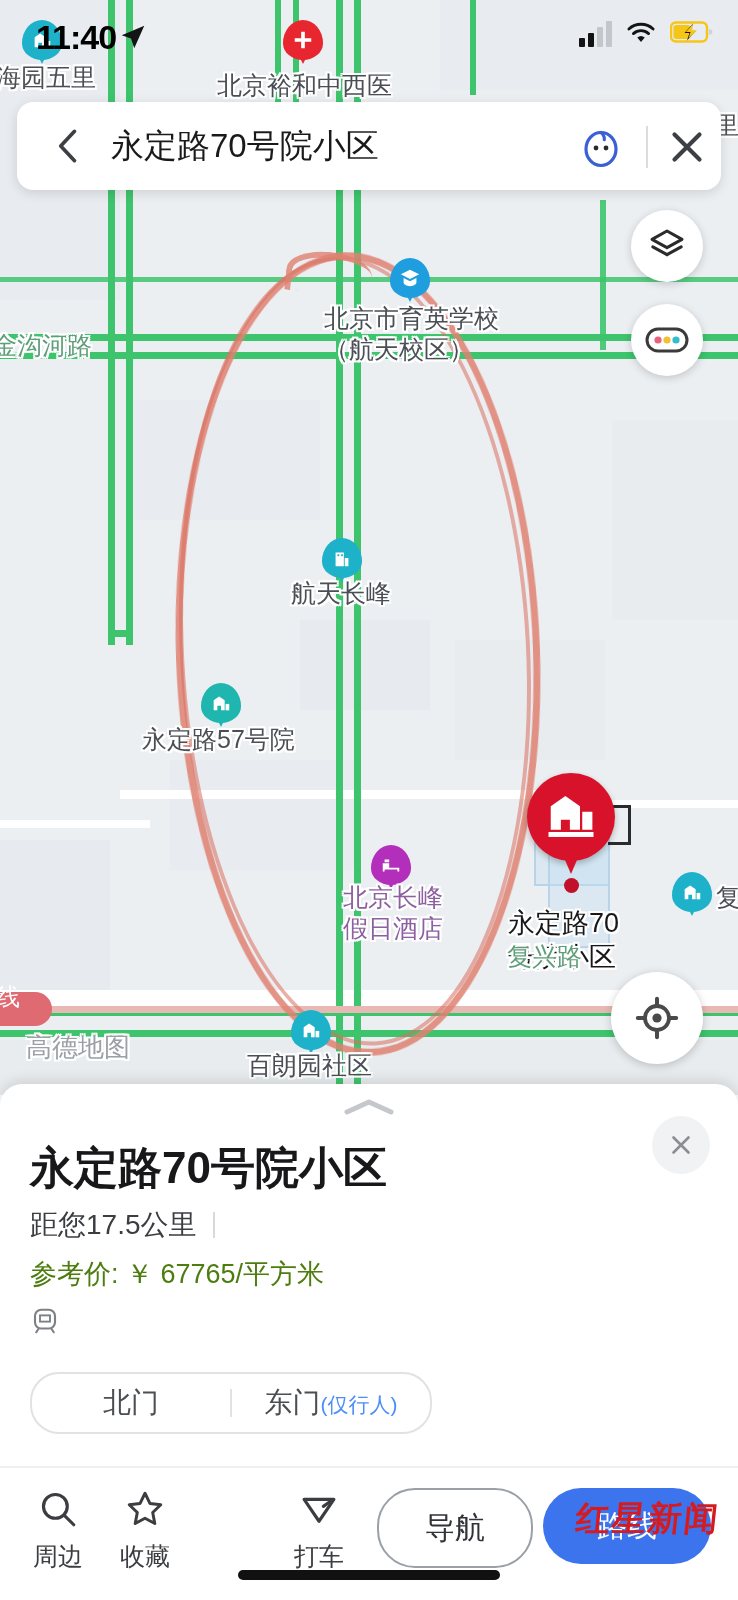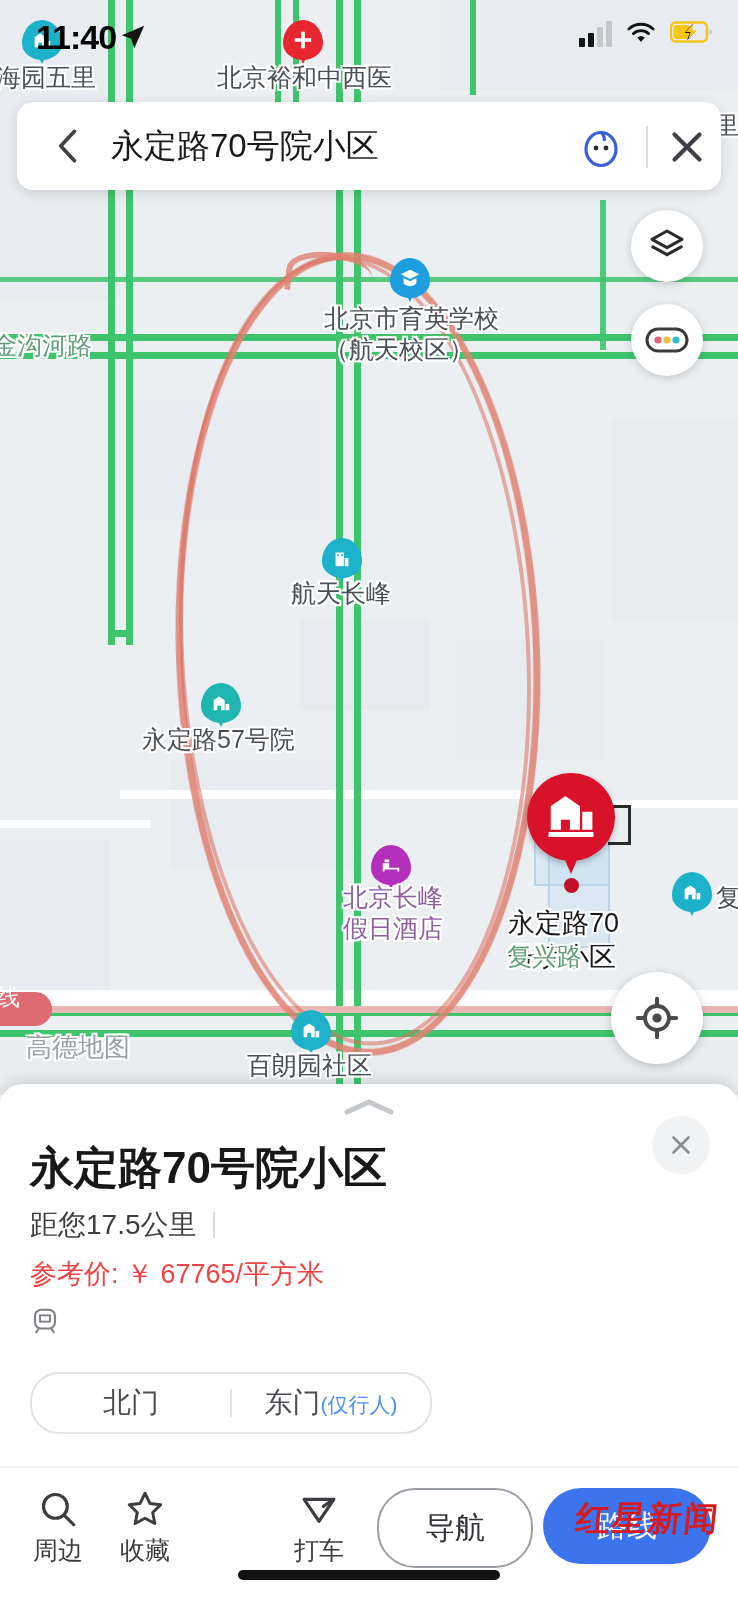--- a/index.html
+++ b/index.html
@@ -79,32 +79,32 @@
 
   
   #sheet{position:absolute;left:0;bottom:0;width:738px;height:516px;background:#fff;
          border-radius:22px 22px 0 0;box-shadow:0 -3px 14px rgba(0,0,0,.12);z-index:50;}
   #handle{position:absolute;left:50%;top:14px;margin-left:-26px;width:52px;height:18px;cursor:pointer;}
   #sheetclose{position:absolute;right:28px;top:32px;width:58px;height:58px;border-radius:50%;
               background:#f1f2f4;cursor:pointer;}
   #title{position:absolute;left:30px;top:55px;font-size:44px;font-weight:bold;color:#18181a;}
   #row2{position:absolute;left:30px;top:122px;font-size:28px;color:#3b3d40;display:flex;align-items:center;gap:16px;}
   #row2 .sep{width:2px;height:26px;background:#d7d9dc;display:inline-block;}
-  #price{position:absolute;left:30px;top:172px;font-size:27px;color:#ef4444;}
+  #price{position:absolute;left:30px;top:172px;font-size:27px;color:#4d7c0f;}
   #metro{position:absolute;left:30px;top:222px;font-size:27px;color:#5c5f63;display:flex;align-items:center;gap:12px;}
   #gates{position:absolute;left:30px;top:288px;width:398px;height:58px;border:2px solid #e0e2e5;
          border-radius:29px;display:flex;align-items:center;cursor:pointer;}
   .gate{flex:1;text-align:center;font-size:28px;color:#4b4e52;}
   #gatesep{width:2px;height:28px;background:#e0e2e5;}
   .gsub{color:#4c8ef7;font-size:21px;}
 
   #hr{position:absolute;left:0;top:382px;width:738px;height:2px;background:#eff0f2;}
   #toolbar{position:absolute;left:0;top:396px;width:738px;height:110px;}
   .tool{position:absolute;top:8px;width:92px;text-align:center;cursor:pointer;}
-  .tool .lbl{font-size:25px;color:#3b3d40;}
+  .tool .lbl{font-size:25px;color:#3b3d40;margin-top:6px;}
   #navbtn{position:absolute;left:377px;top:8px;width:152px;height:76px;border:2px solid #9aa0a6;
           border-radius:38px;display:flex;align-items:center;justify-content:center;
           font-size:30px;color:#303337;cursor:pointer;}
   #routebtn{position:absolute;left:543px;top:8px;width:168px;height:76px;background:#3b74ed;
             border-radius:38px;display:flex;align-items:center;justify-content:center;
             font-size:30px;color:#fff;cursor:pointer;}
   #watermark{position:absolute;right:18px;bottom:58px;font-size:34px;font-weight:bold;color:#d61b20;
              font-family:"Liberation Serif",serif;letter-spacing:2px;
              transform:skewX(-6deg);z-index:60;}
   #homeind{position:absolute;left:50%;bottom:20px;margin-left:-131px;width:262px;height:10px;
@@ -164,21 +164,21 @@
         <rect x="17" y="13" width="4" height="7" fill="#fff"></rect>
       </svg>
   </div>
   <div class="maplabel" style="left:-4px;top:62px;">海园五里</div>
 
   <div class="pin red" style="left:283px;top:20px;">
     <svg width="22" height="22" viewBox="0 0 24 24">
         <path fill="#fff" d="M10 3h4v7h7v4h-7v7h-4v-7H3v-4h7z"></path>
       </svg>
   </div>
-  <div class="maplabel" style="left:217px;top:62px;">北京裕和中西医</div>
+  <div class="maplabel" style="left:217px;top:70px;">北京裕和中西医</div>
 
   <div class="maplabel" style="left:714px;top:110px;">里</div>
 
   <div class="pin blue" style="left:390px;top:258px;">
     <svg width="22" height="22" viewBox="0 0 24 24">
         <path fill="#fff" d="M12 3 2 8l10 5 10-5zM5 12v5c0 2 3.5 4 7 4s7-2 7-4v-5l-7 3.5z"></path>
       </svg>
   </div>
   <div class="maplabel c2" style="left:324px;top:303px;">北京市育英学校<br>（航天校区）</div>
 

